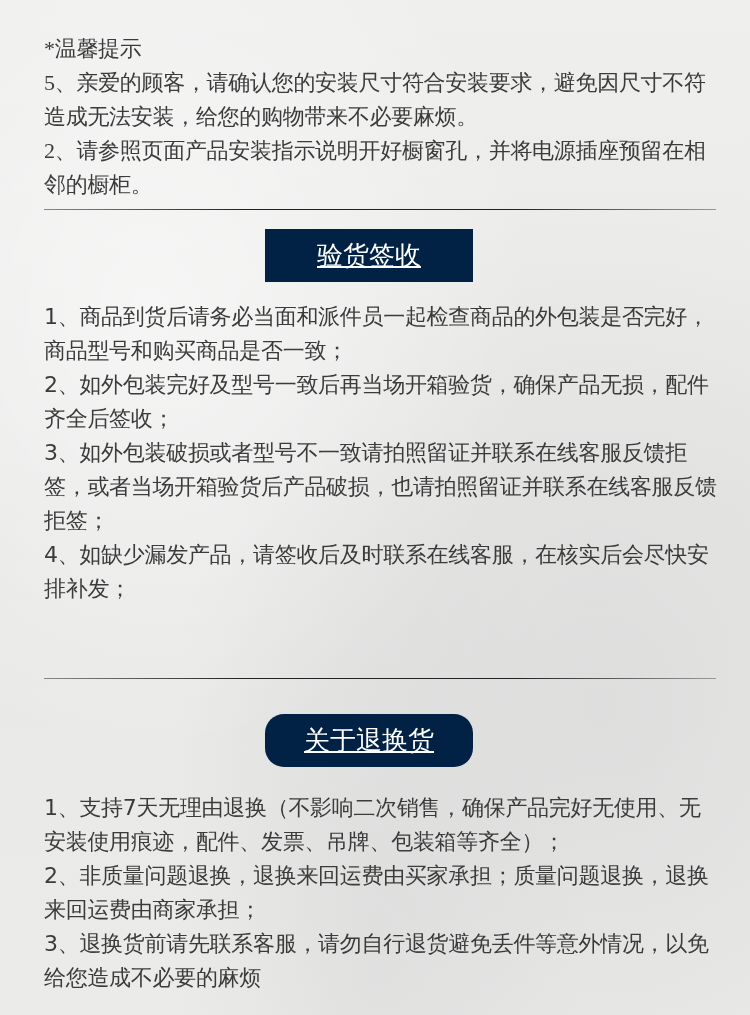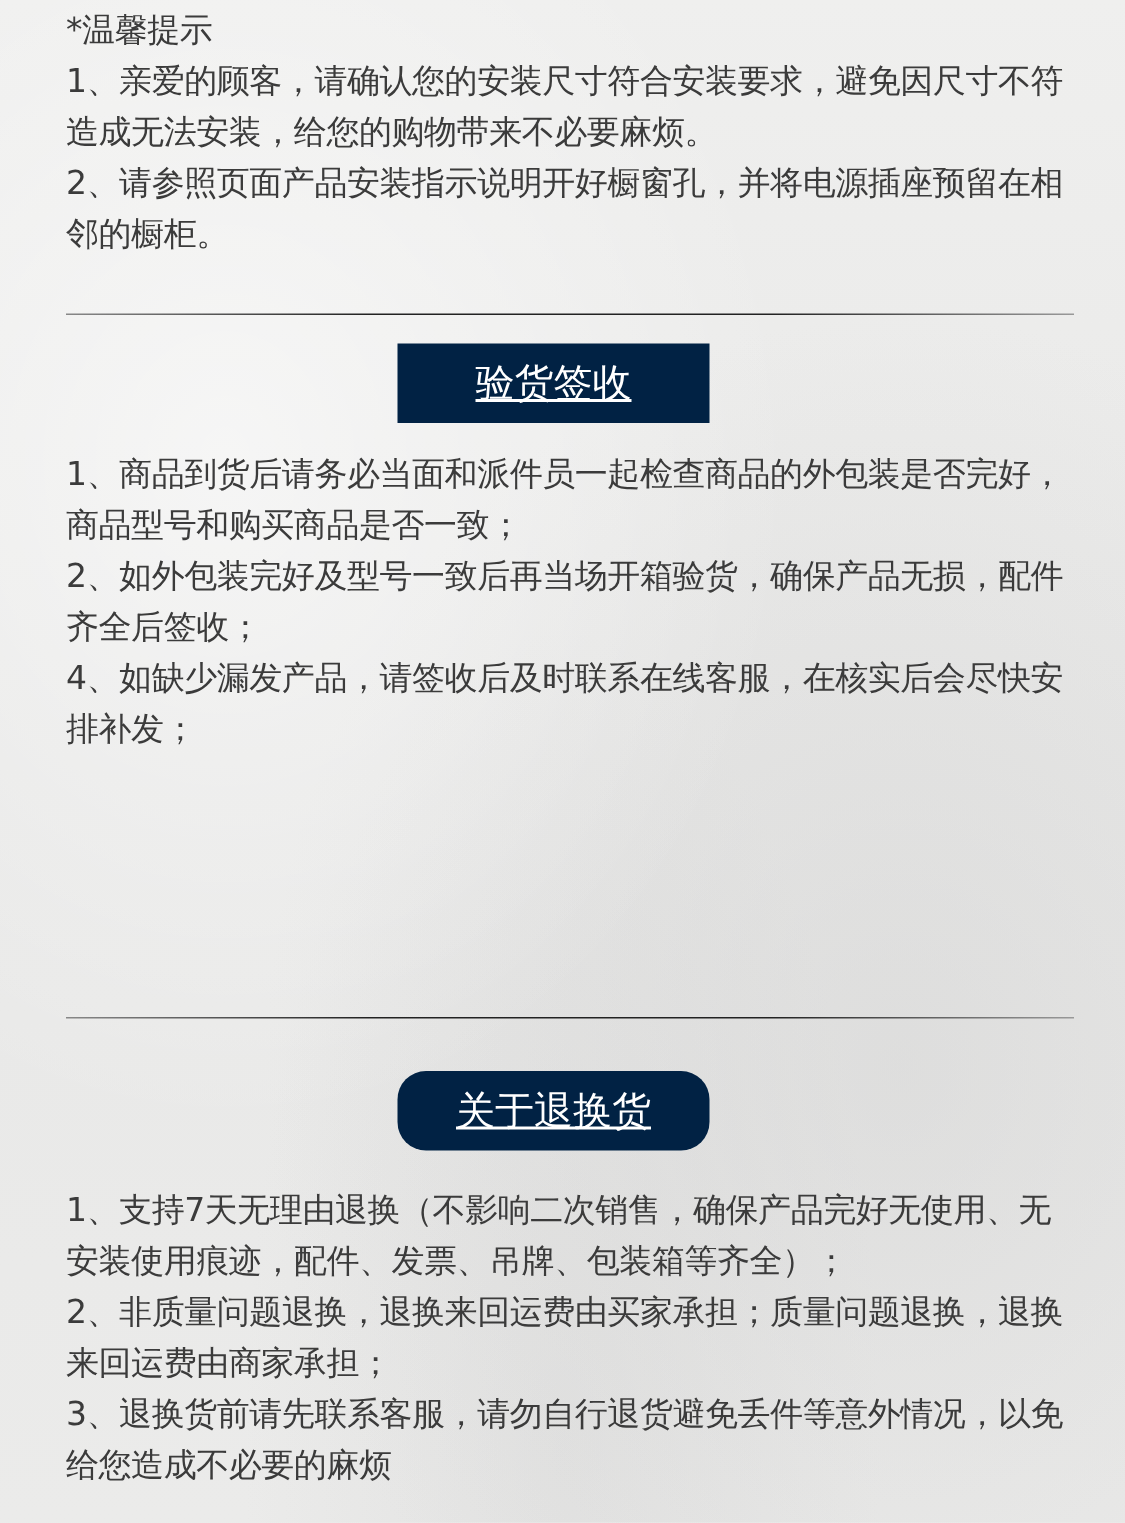--- a/index.html
+++ b/index.html
@@ -27,35 +27,36 @@
   .sec-header {
     position: absolute; left: 265px; width: 208px; height: 53px;
     background: #012244; color: #ffffff;
     display: flex; align-items: center; justify-content: center;
     font-size: 26px; letter-spacing: 0px; text-decoration: underline;
   }
 </style>
 </head>
 <body>
 
-<div class="para" style="top:4px;">
+<div class="para" style="top:32px;font-family:Liberation Serif, serif;">
   <p>*温馨提示</p>
-  <p>1、亲爱的顾客，请确认您的安装尺寸符合安装要求，避免因尺寸不符造成无法安装，给您的购物带来不必要麻烦。</p>
+  <p>5、亲爱的顾客，请确认您的安装尺寸符合安装要求，避免因尺寸不符造成无法安装，给您的购物带来不必要麻烦。</p>
   <p>2、请参照页面产品安装指示说明开好橱窗孔，并将电源插座预留在相邻的橱柜。</p>
 </div>
 
 <div class="divider" style="top:209px;"></div>
 
 <div class="sec-header" style="top:229px;">
   <span>验货签收</span>
 </div>
 
 <div class="para" style="top:300px;">
   <p>1、商品到货后请务必当面和派件员一起检查商品的外包装是否完好，商品型号和购买商品是否一致；</p>
   <p>2、如外包装完好及型号一致后再当场开箱验货，确保产品无损，配件齐全后签收；</p>
+  <p>3、如外包装破损或者型号不一致请拍照留证并联系在线客服反馈拒签，或者当场开箱验货后产品破损，也请拍照留证并联系在线客服反馈拒签；</p>
   <p>4、如缺少漏发产品，请签收后及时联系在线客服，在核实后会尽快安排补发；</p>
 </div>
 
 <div class="divider" style="top:678px;"></div>
 
 <div class="sec-header" style="top:714px;border-radius:19px;">
   <span>关于退换货</span>
 </div>
 
 <div class="para" style="top:791px;">

